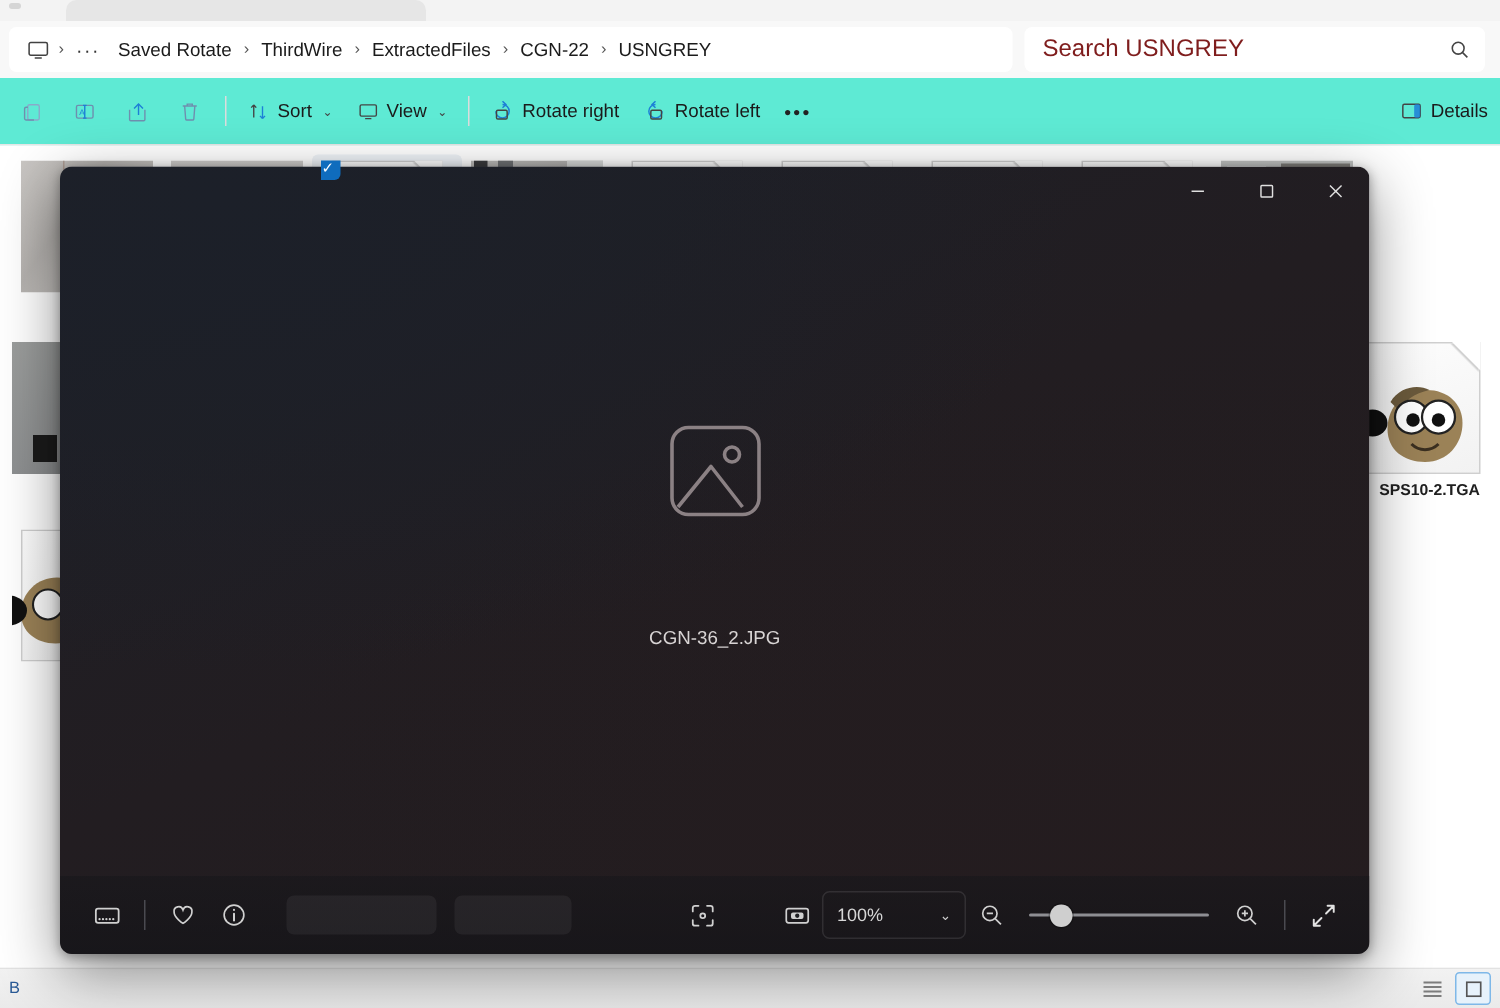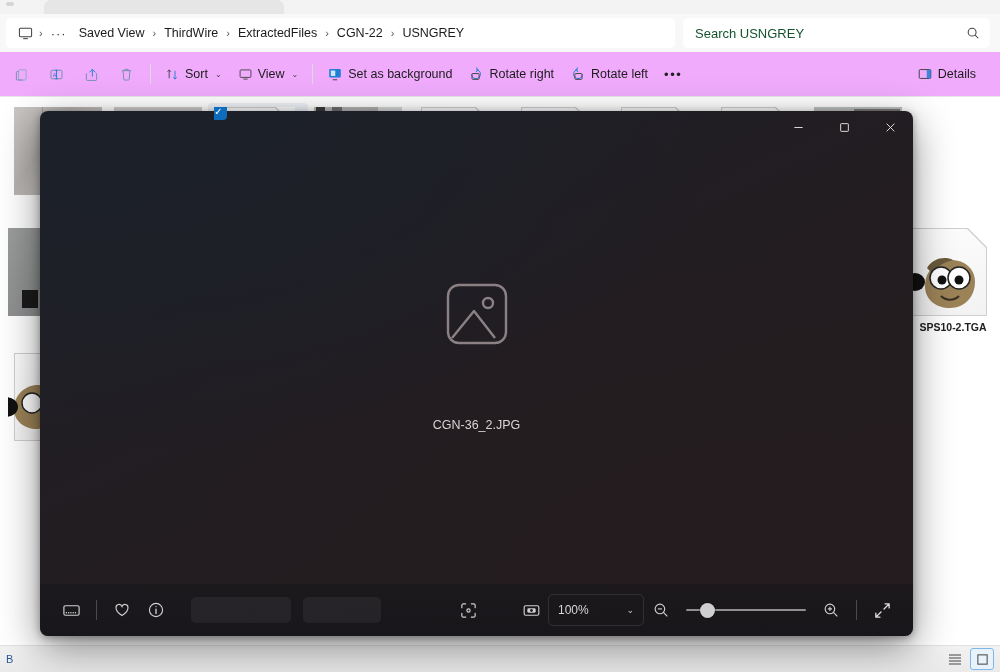--- a/index.html
+++ b/index.html
@@ -93,32 +93,32 @@
     height: 30px;
     background: #ffffff;
     border-radius: 5px;
     display: flex;
     align-items: center;
     justify-content: space-between;
     padding: 0 10px 0 12px;
     flex: 0 0 auto;
   }
   .search-pill span.ph {
-    font-size: 13px;
-    color: #14532d;
+    font-size: 16px;
+    color: #7f1d1d;
   }
 
   
   .cmdbar {
     height: 44px;
-    background: #f0abfc;
+    background: #5eead4;
     border-bottom: 1px solid #e6e6e6;
     display: flex;
     align-items: center;
-    padding: 0 16px 0 4px;
+    padding: 0 0 0 4px;
     flex: 0 0 auto;
   }
   .cmd-btn {
     height: 30px;
     display: flex;
     align-items: center;
     gap: 5px;
     padding: 0 8px;
     border-radius: 4px;
     font-size: 12.5px;
@@ -371,21 +371,21 @@
   <div class="addressrow">
     <div class="addr-pill">
       <span class="crumb-icon">
         <svg width="15" height="15" viewBox="0 0 16 16" fill="none" stroke="#424242" stroke-width="1.1">
           <rect x="1.5" y="2.5" width="13" height="9" rx="1.2"></rect>
           <path d="M5.5 13.5h5"></path>
         </svg>
       </span>
       <span class="crumb-sep">›</span>
       <span class="crumb-ellipsis">···</span>
-      <span class="crumb">Saved View</span>
+      <span class="crumb">Saved Rotate</span>
       <span class="crumb-sep">›</span>
       <span class="crumb">ThirdWire</span>
       <span class="crumb-sep">›</span>
       <span class="crumb">ExtractedFiles</span>
       <span class="crumb-sep">›</span>
       <span class="crumb">CGN-22</span>
       <span class="crumb-sep">›</span>
       <span class="crumb">USNGREY</span>
     </div>
 
@@ -445,28 +445,20 @@
       <svg width="15" height="15" viewBox="0 0 18 18" fill="none" stroke="#444" stroke-width="1.1">
         <rect x="2.5" y="3.5" width="13" height="9" rx="1.1"></rect>
         <path d="M6.5 14.5h5"></path>
       </svg>
       <span>View</span>
       <span class="chev">⌄</span>
     </div>
 
     <div class="cmd-sep"></div>
 
-    <div class="cmd-btn">
-      <svg width="16" height="16" viewBox="0 0 18 18" fill="none">
-        <rect x="2.5" y="3.5" width="13" height="9.5" rx="1.1" fill="#1d7fd6"></rect>
-        <rect x="4.3" y="5.2" width="5" height="6" rx=".6" fill="#cfe4f7"></rect>
-        <path d="M6.5 15.5h5" stroke="#444" stroke-width="1.1"></path>
-      </svg>
-      <span>Set as background</span>
-    </div>
 
     <div class="cmd-btn">
       <svg width="16" height="16" viewBox="0 0 18 18" fill="none" stroke="#1d7fd6" stroke-width="1.1">
         <path d="M9 4.2A5 5 0 1 1 4 9.2"></path>
         <path d="M9 1.7l2.6 2.5L9 6.6"></path>
         <rect x="4.5" y="8.5" width="8" height="6.5" rx="1" stroke="#444"></rect>
       </svg>
       <span>Rotate right</span>
     </div>
 

